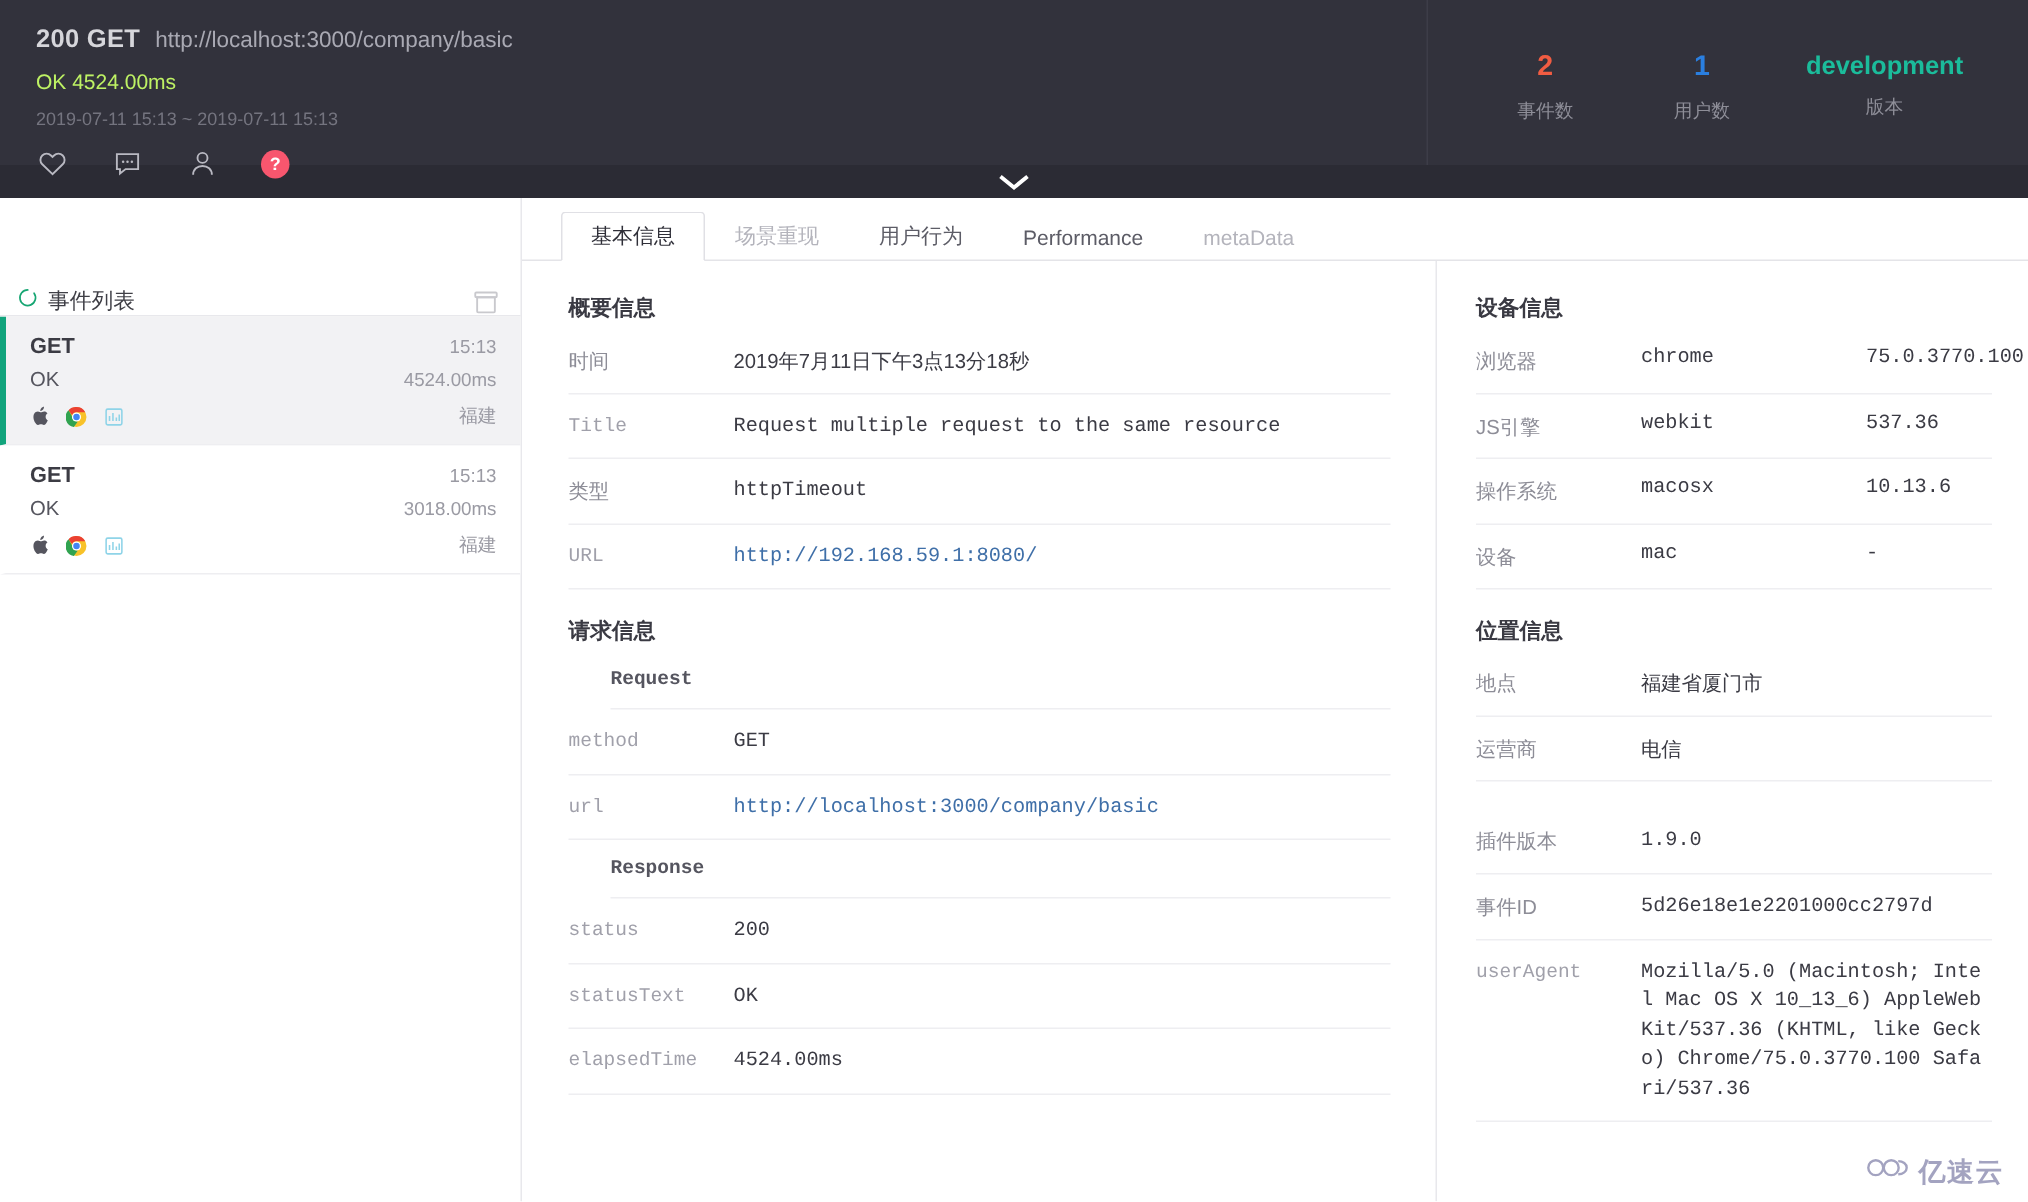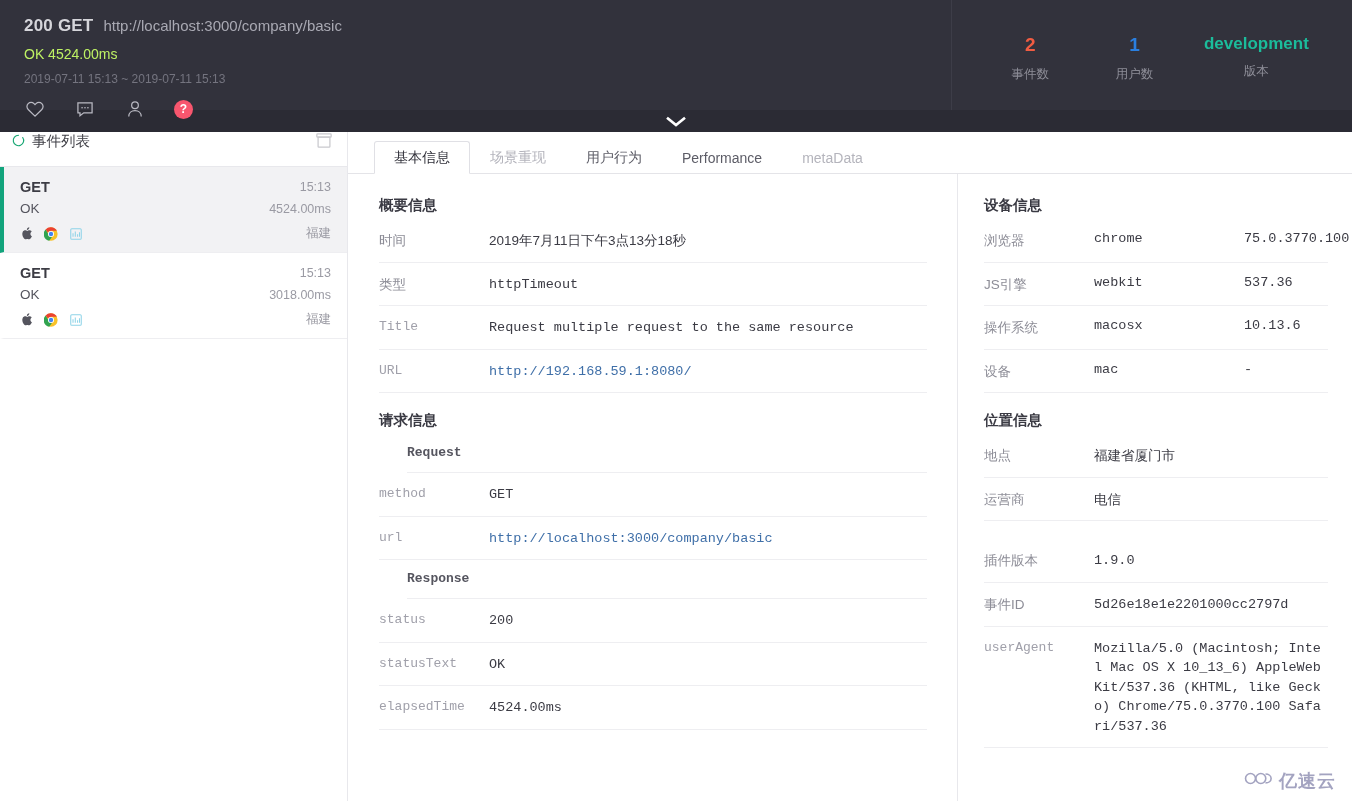--- a/index.html
+++ b/index.html
@@ -145,23 +145,24 @@
     width: 348px;
     flex-shrink: 0;
     border-right: 1px solid #e8e8ec;
     display: flex;
     flex-direction: column;
     background: #ffffff;
   }
   .sidebar-head {
     height: 34px;
     display: flex;
-    align-items: flex-start;
+    align-items: flex-end;
     justify-content: space-between;
     padding: 0 14px 0 12px;
+    margin-top: 44px;
   }
   .sidebar-head-left {
     display: flex;
     align-items: center;
     gap: 7px;
   }
   .spinner-icon { display:block; }
   .sidebar-title {
     font-size: 14.5px;
     color: #3f3f46;
@@ -548,26 +549,26 @@
         <div class="pane-left">
 
           <div class="section">
             <div class="section-title">概要信息</div>
 
             <div class="kv">
               <div class="kv-key cn">时间</div>
               <div class="kv-val cn">2019年7月11日下午3点13分18秒</div>
             </div>
             <div class="kv">
+              <div class="kv-key">Title</div>
+              <div class="kv-val">Request multiple request to the same resource</div>
+            </div>
+            <div class="kv">
               <div class="kv-key cn">类型</div>
               <div class="kv-val">httpTimeout</div>
-            </div>
-            <div class="kv">
-              <div class="kv-key">Title</div>
-              <div class="kv-val">Request multiple request to the same resource</div>
             </div>
             <div class="kv">
               <div class="kv-key">URL</div>
               <div class="kv-val link">http://192.168.59.1:8080/</div>
             </div>
           </div>
 
           <div class="section">
             <div class="section-title">请求信息</div>
 

